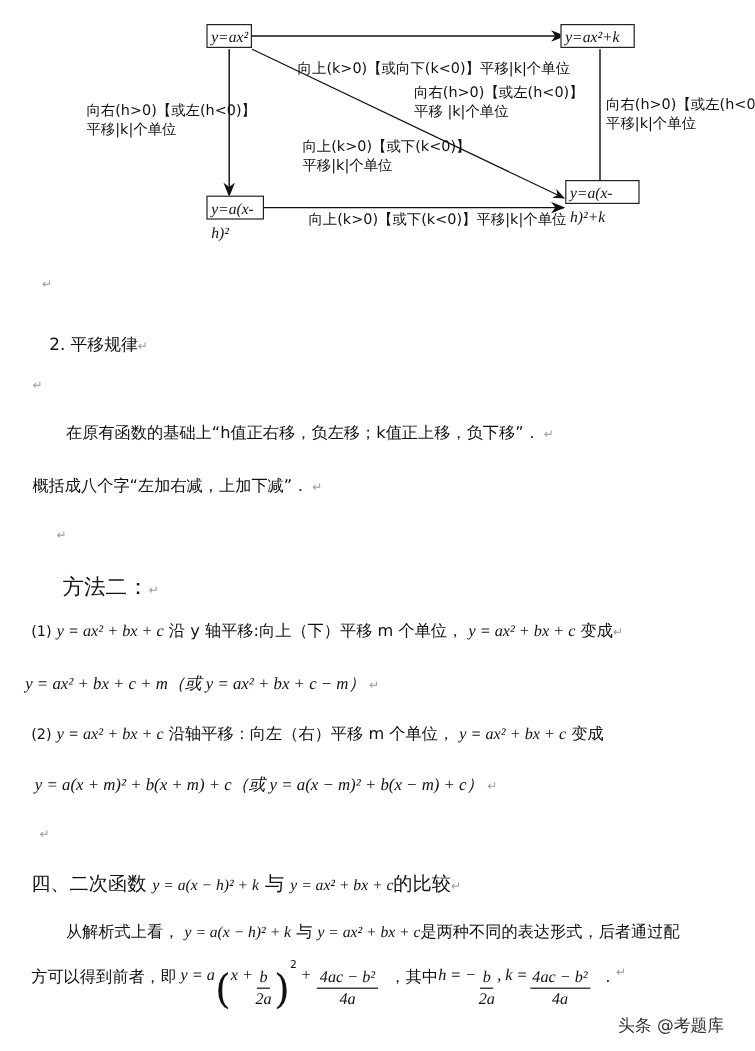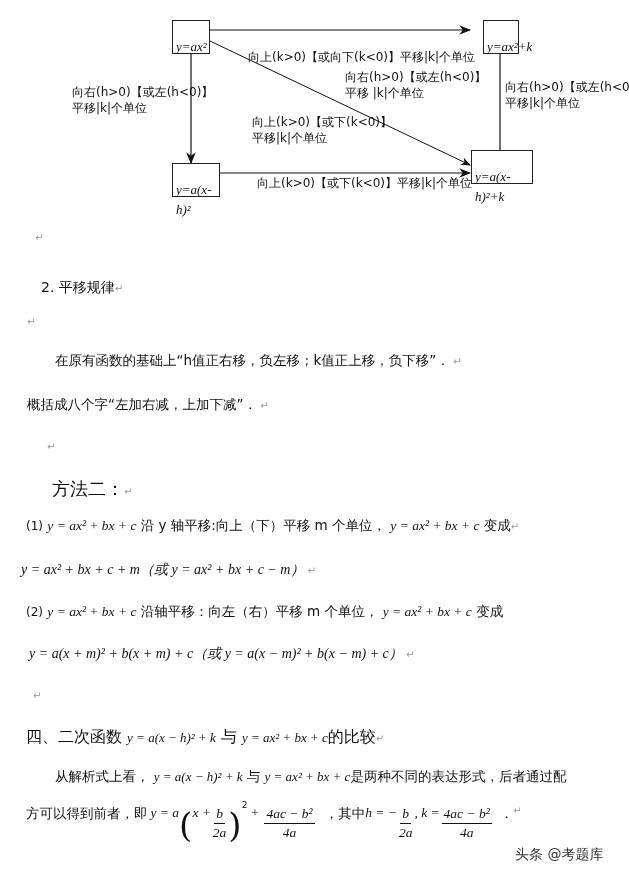--- a/index.html
+++ b/index.html
@@ -1,21 +1,21 @@
 <!DOCTYPE html>
 <html><head>
 <meta charset="utf-8">
 <style>
   html, body { margin:0; padding:0; }
   body { width:629px; height:876px; background:#ffffff; position:relative; overflow:hidden;
          font-family:"DejaVu Sans", "Liberation Sans", sans-serif; color:#111; }
   .abs { position:absolute; white-space:nowrap; }
   .math { font-family:"Liberation Serif", "DejaVu Serif", serif; font-style:italic; }
   .box { position:absolute; border:1px solid #222; background:#fff; height:20px; line-height:20px;
-         font-family:"Liberation Serif", serif; font-style:italic; font-size:13px; padding:16px 3px; box-sizing:border-box; }
+         font-family:"Liberation Serif", serif; font-style:italic; font-size:13px; padding:0 3px; box-sizing:border-box; }
   .lbl { font-size:12px; line-height:16px; }
   .para { font-size:14px; }
   .mark { color:#999; font-size:10px; font-style:normal; font-family:"DejaVu Sans", sans-serif; }
   sup.s { font-size:9px; font-style:normal; vertical-align:6px; line-height:0; }
   .frac { display:inline-flex; flex-direction:column; align-items:center; vertical-align:middle; margin:0 2px; }
   .frac .n { border-bottom:1px solid #111; padding:0 2px; line-height:18px; }
   .frac .d { line-height:18px; }
   .bigp { font-size:34px; font-style:normal; vertical-align:middle; font-family:"DejaVu Serif", serif; font-weight:200; }
   .h1 { font-size:17px; font-weight:bold; }
   .wm { color:#333; font-size:14px; text-shadow:0 0 2px #fff; }
@@ -35,21 +35,21 @@
   <line x1="191" y1="41" x2="191" y2="163" stroke="#111" stroke-width="1.2" marker-end="url(#ah)"></line>
 
   <line x1="500" y1="41" x2="500" y2="163" stroke="#111" stroke-width="1.2" marker-end="url(#ah)"></line>
 
   <line x1="210" y1="41" x2="470" y2="165" stroke="#111" stroke-width="1" marker-end="url(#ah)"></line>
 
   <line x1="220" y1="173" x2="470" y2="173" stroke="#111" stroke-width="1.2" marker-end="url(#ah)"></line>
 </svg>
 
 <div class="box" style="left:172px;top:20px;width:38px;">y=ax²</div>
-<div class="box" style="left:483px;top:20px;width:36px;">y=ax²+k</div>
+<div class="box" style="left:467px;top:20px;width:62px;">y=ax²+k</div>
 <div class="box" style="left:172px;top:163px;width:48px;">y=a(x-h)²</div>
 <div class="box" style="left:471px;top:150px;width:62px;">y=a(x-h)²+k</div>
 
 <div class="abs lbl" style="left:248px;top:6px;margin-top:43px;">向上(k&gt;0)【或向下(k&lt;0)】平移|k|个单位</div>
 
 <div class="abs lbl" style="left:72px;top:84px;">
   <div>向右(h&gt;0)【或左(h&lt;0)】</div>
   <div>平移|k|个单位</div>
 </div>
 

